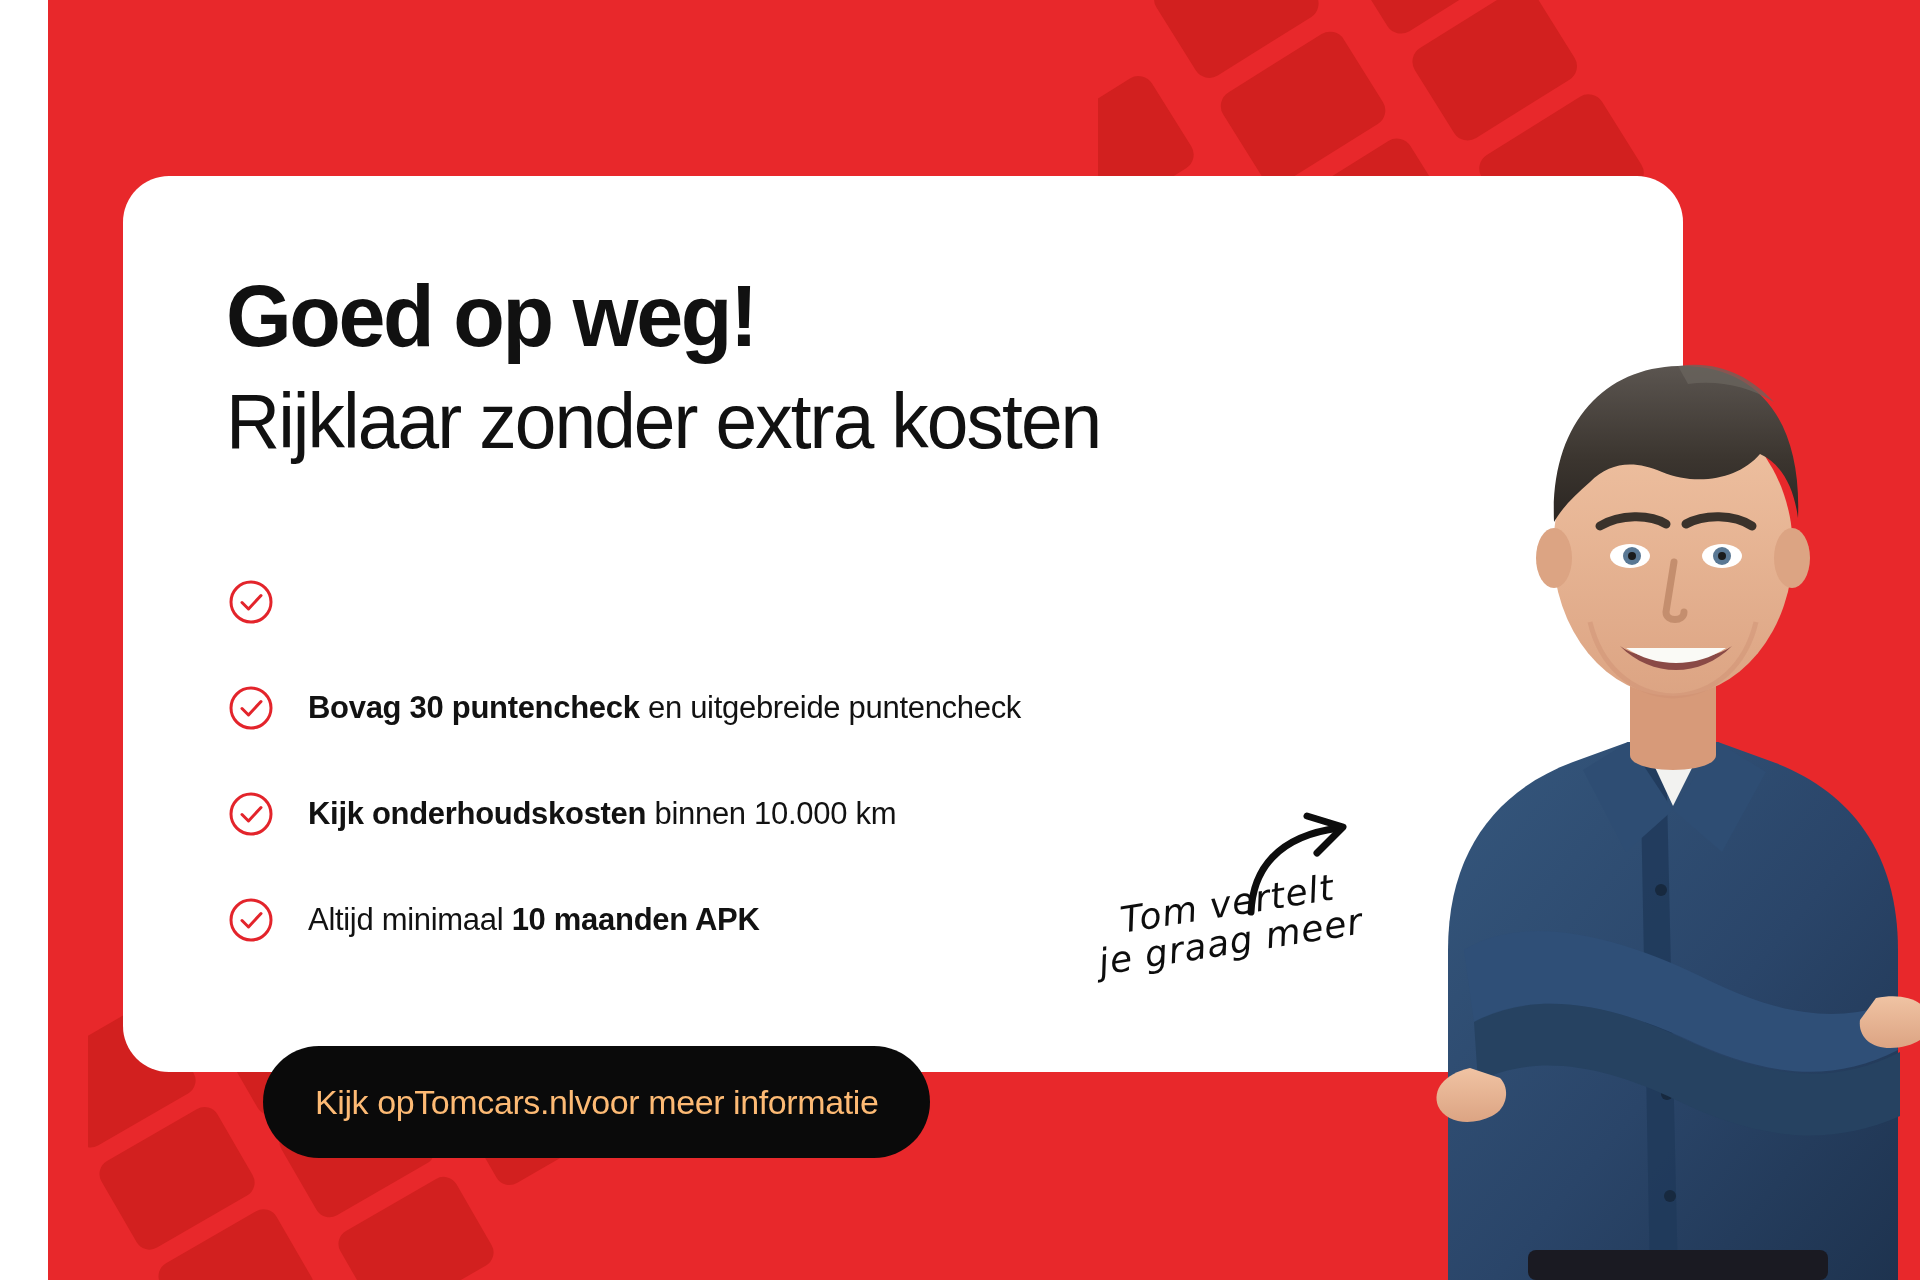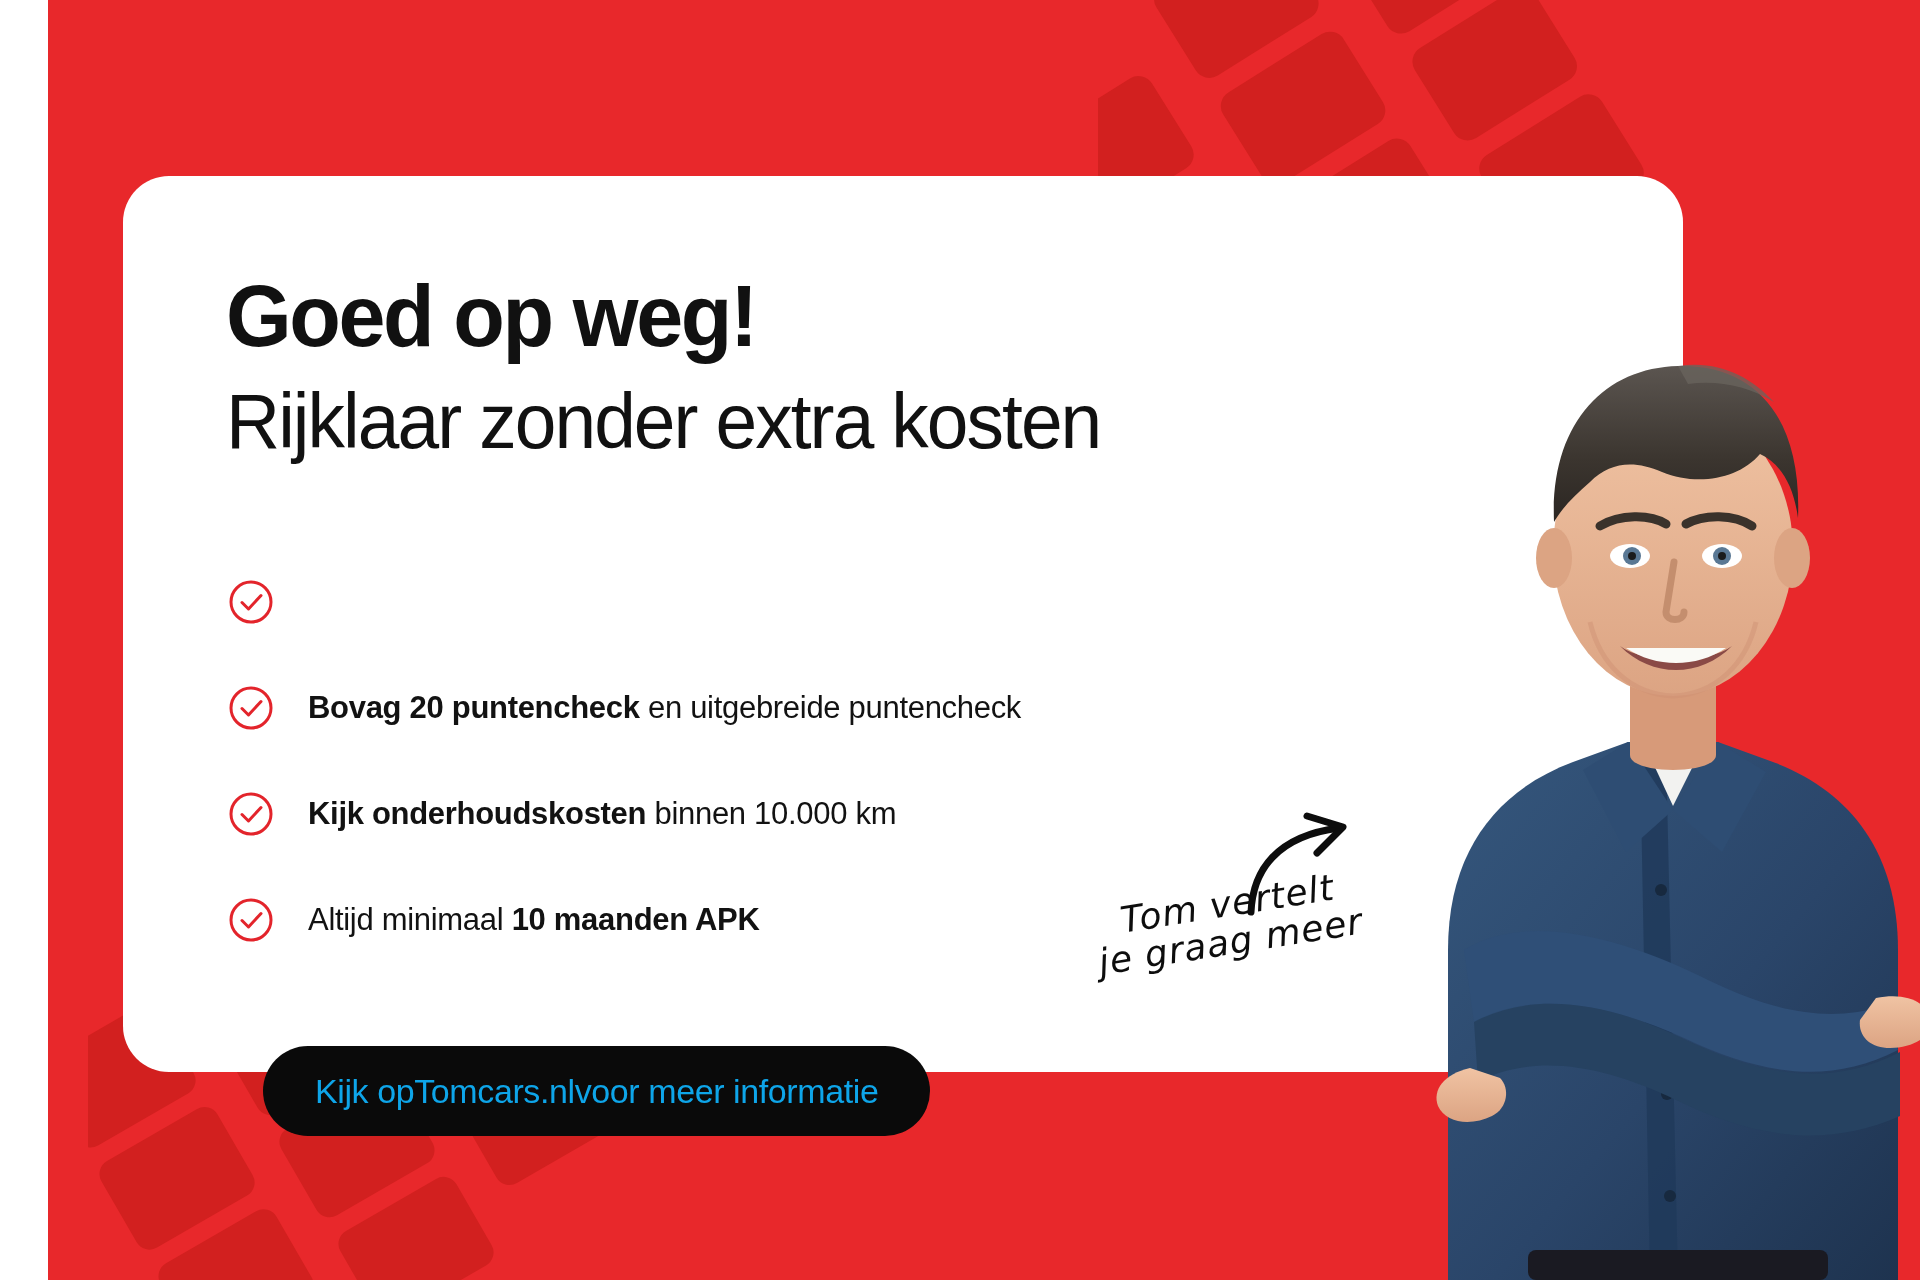--- a/index.html
+++ b/index.html
@@ -87,27 +87,27 @@
     letter-spacing:-0.3px;
     white-space:nowrap;
     line-height:1.1;
   }
   .feature-text .b{ font-weight:bold; }
 
   
   #cta{
     position:absolute;
     left:215px; top:1046px;
-    height:90px;
+    height:112px;
     padding:0 52px;
     background:#0A0A0A;
     border-radius:60px;
     display:flex;
     align-items:center;
-    color:#0ea5e9;
+    color:#fdba74;
     font-size:34px;
     letter-spacing:-0.4px;
     white-space:nowrap;
     cursor:pointer;
   }
   #cta .b{ font-weight:normal; }
 
   
   #note{
     position:absolute;
@@ -193,21 +193,21 @@
           </svg>
         </span>
       </div>
       <div class="feature">
         <span class="check-wrap">
           <svg width="46" height="46" viewBox="0 0 46 46">
             <circle cx="23" cy="23" r="20" fill="none" stroke="#E3242B" stroke-width="3"></circle>
             <path d="M14 23.5 L20.5 30 L33 16.5" fill="none" stroke="#E3242B" stroke-width="3" stroke-linecap="round" stroke-linejoin="round"></path>
           </svg>
         </span>
-        <div class="feature-text"><span class="b">Bovag 20 puntencheck</span><span> en uitgebreide puntencheck</span></div>
+        <div class="feature-text"><span class="b">Bovag 30 puntencheck</span><span> en uitgebreide puntencheck</span></div>
       </div>
       <div class="feature">
         <span class="check-wrap">
           <svg width="46" height="46" viewBox="0 0 46 46">
             <circle cx="23" cy="23" r="20" fill="none" stroke="#E3242B" stroke-width="3"></circle>
             <path d="M14 23.5 L20.5 30 L33 16.5" fill="none" stroke="#E3242B" stroke-width="3" stroke-linecap="round" stroke-linejoin="round"></path>
           </svg>
         </span>
         <div class="feature-text"><span class="b">Kijk onderhoudskosten</span><span> binnen 10.000 km</span></div>
       </div>

